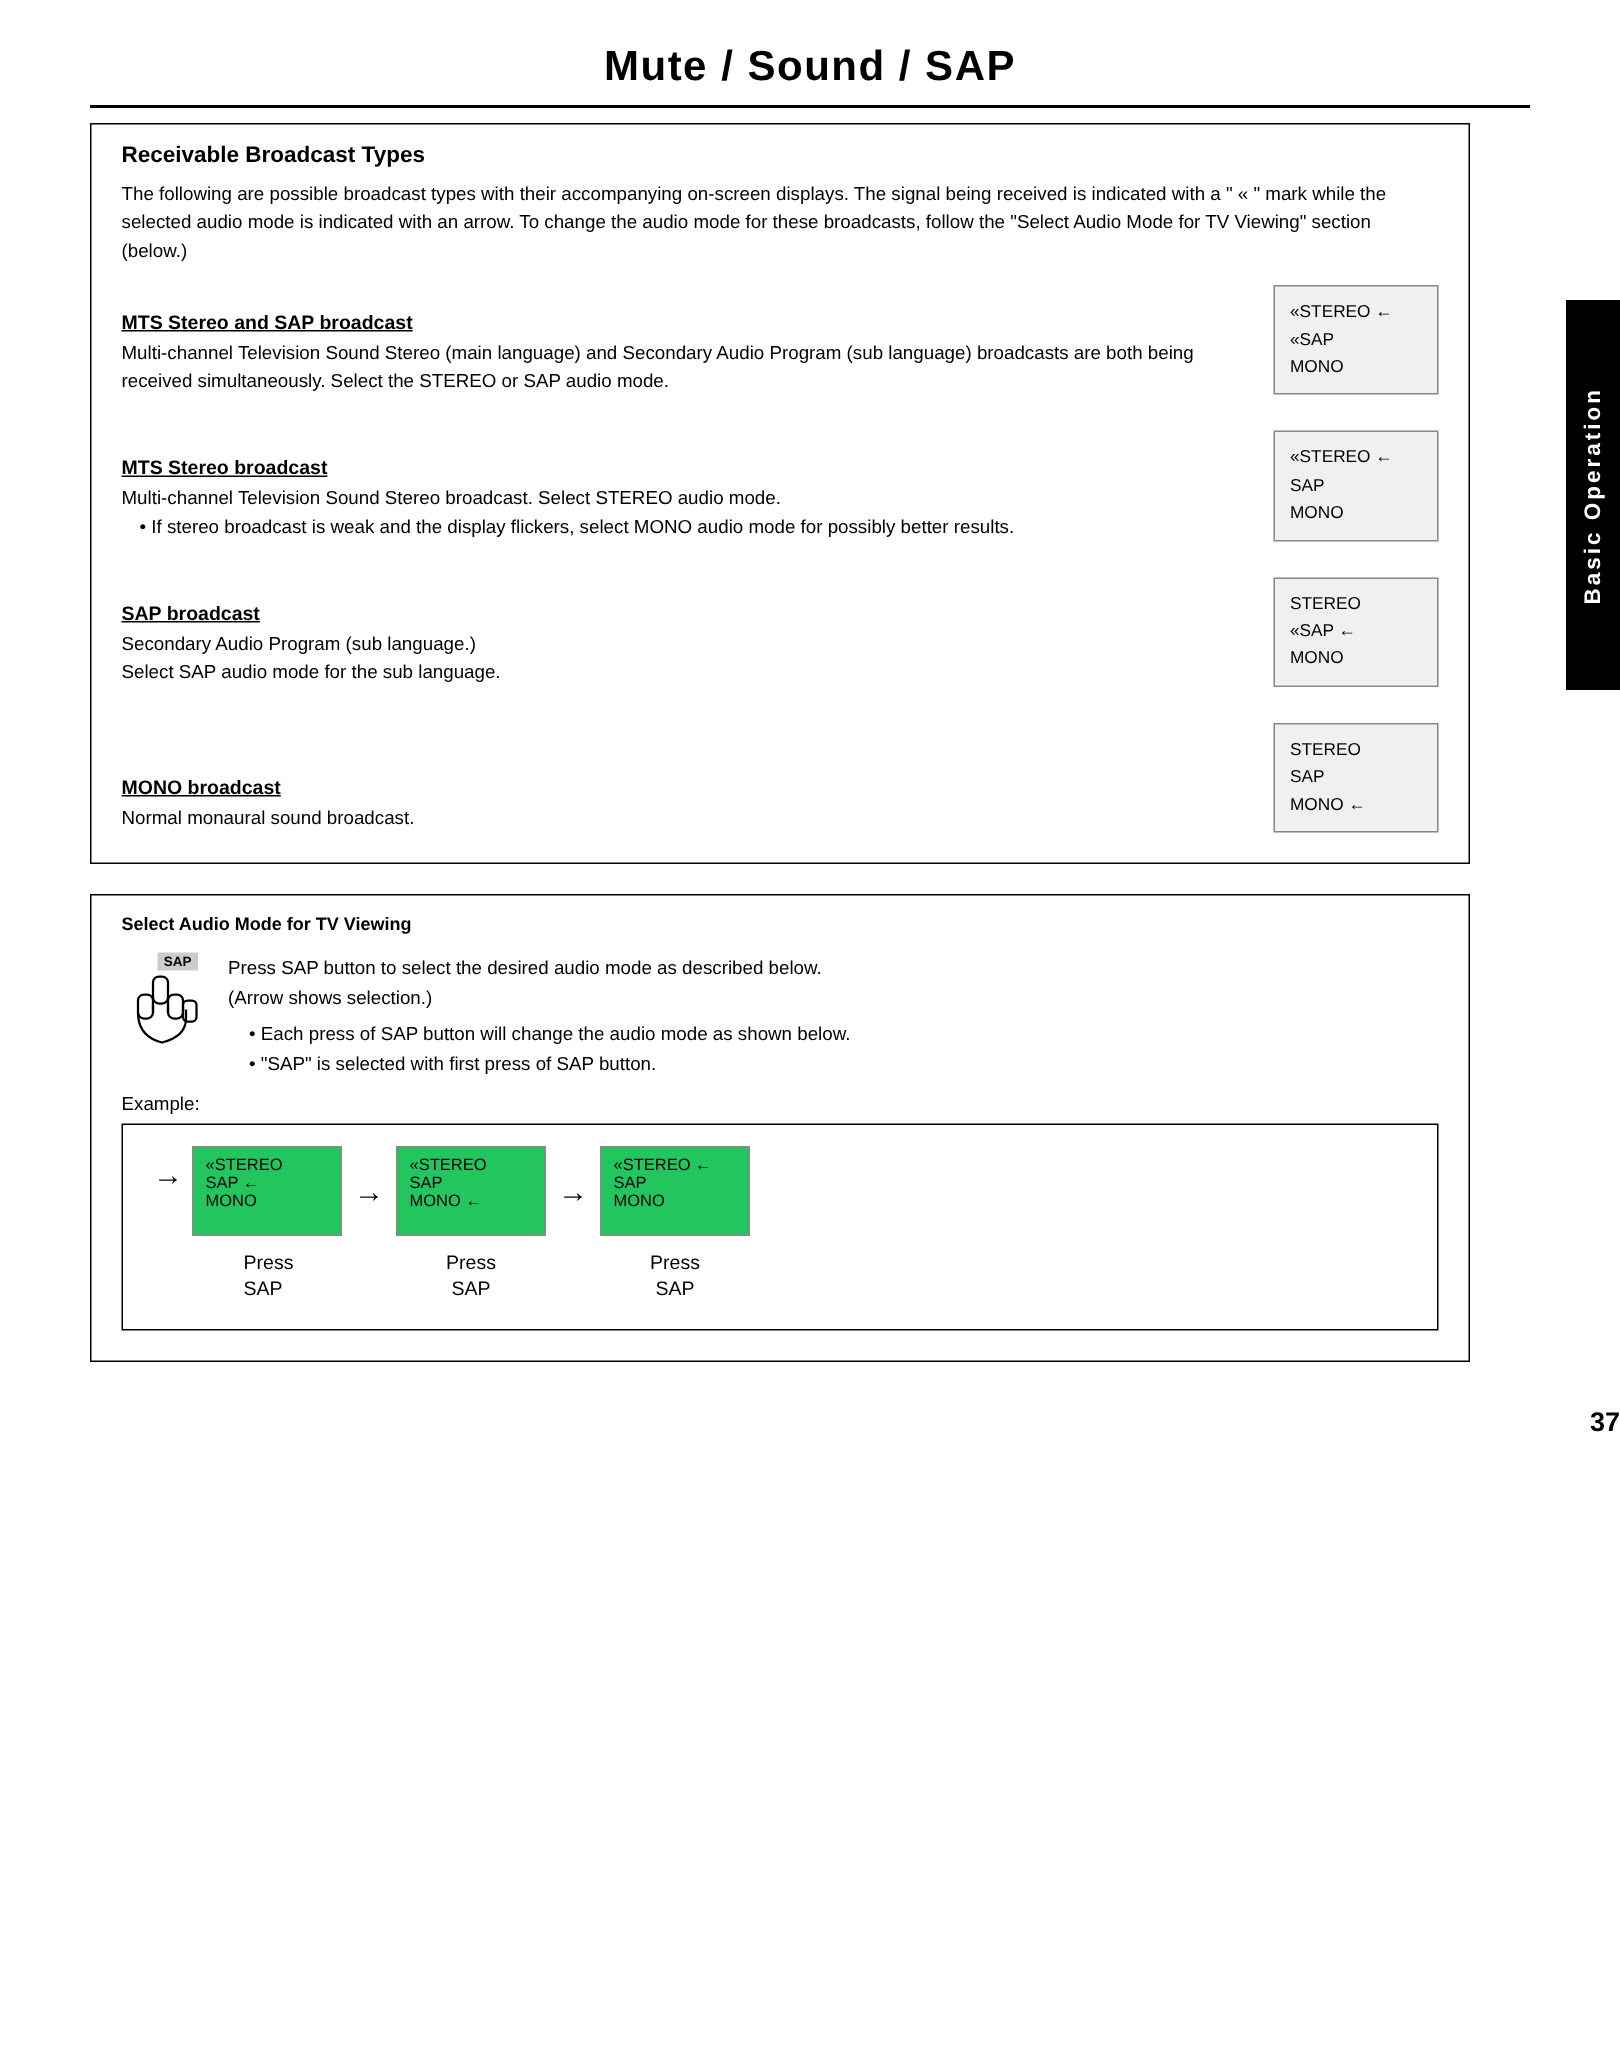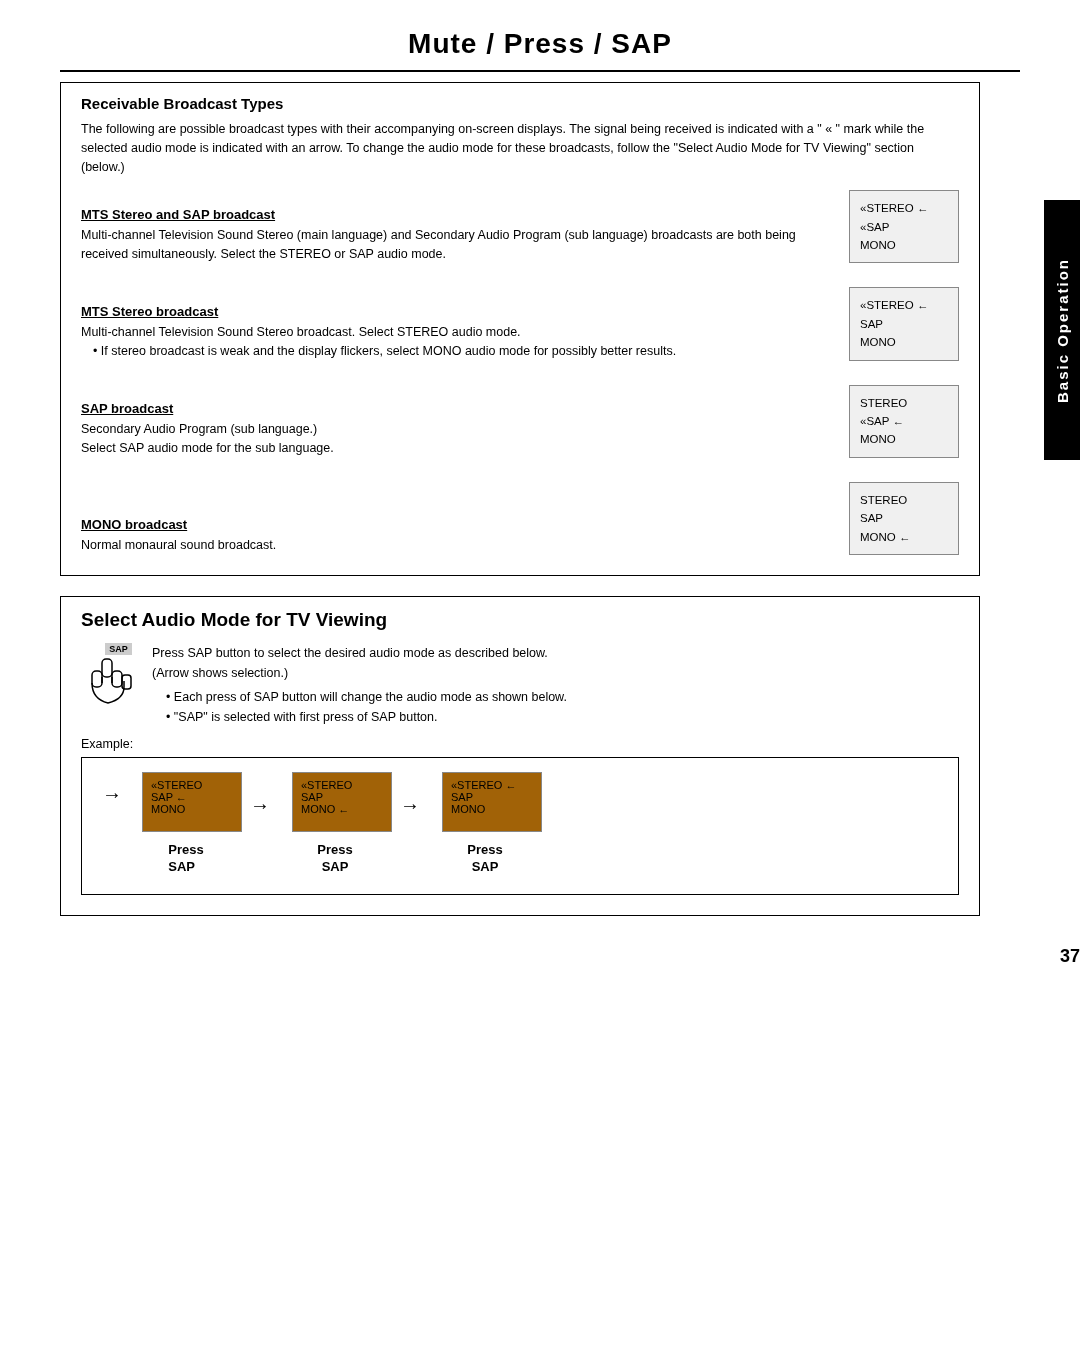--- a/index.html
+++ b/index.html
@@ -120,21 +120,21 @@
       justify-content: flex-start;
     }
 
     .osd-line {
       line-height: 1.6;
       white-space: nowrap;
     }
 
     
     .select-section-title {
-      font-size: 19px;
+      font-size: 12px;
       font-weight: bold;
       margin-bottom: 12px;
     }
 
     .select-intro-row {
       display: flex;
       align-items: flex-start;
       gap: 16px;
       margin-bottom: 10px;
     }
@@ -186,30 +186,29 @@
     .example-flow {
       display: flex;
       align-items: flex-start;
       gap: 0;
     }
 
     .flow-osd {
       width: 100px;
       min-height: 60px;
       border: 1.5px solid #888;
-      background: #a16207;
+      background: #22c55e;
       padding: 6px 8px;
       font-size: 11px;
       margin-bottom: 6px;
-      margin-left: 14px;
     }
 
     .press-label {
       font-size: 13px;
-      font-weight: bold;
+      font-weight: normal;
       line-height: 1.3;
       text-align: center;
     }
 
     
     .page-number {
       text-align: right;
       font-size: 18px;
       font-weight: bold;
       margin-top: 30px;
@@ -217,21 +216,21 @@
     }
   </style>
 </head>
 <body>
 
 <div class="side-tab">
   <span>Basic Operation</span>
 </div>
 
 <div class="page-title-bar">
-  <h1>Mute / Press / SAP</h1>
+  <h1>Mute / Sound / SAP</h1>
 </div>
 
 <div class="main-content">
 
   <div class="section-box">
     <div class="section-title">Receivable Broadcast Types</div>
     <div class="section-intro">The following are possible broadcast types with their accompanying on-screen displays. The signal being received is indicated with a " « " mark while the selected audio mode is indicated with an arrow. To change the audio mode for these broadcasts, follow the "Select Audio Mode for TV Viewing" section (below.)</div>
 
     <div class="broadcast-row">
       <div class="broadcast-text">

